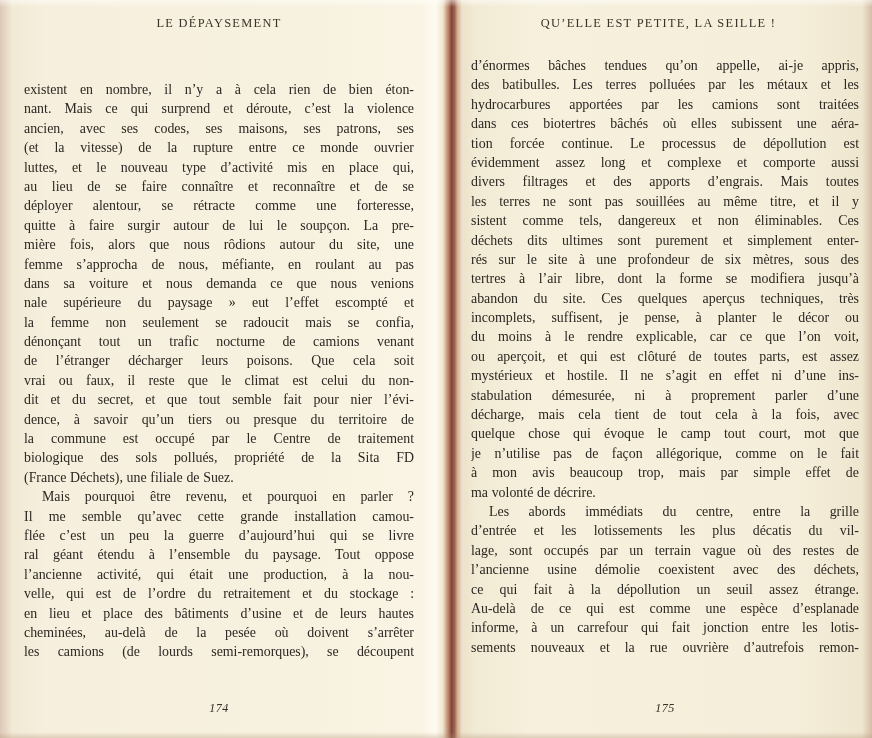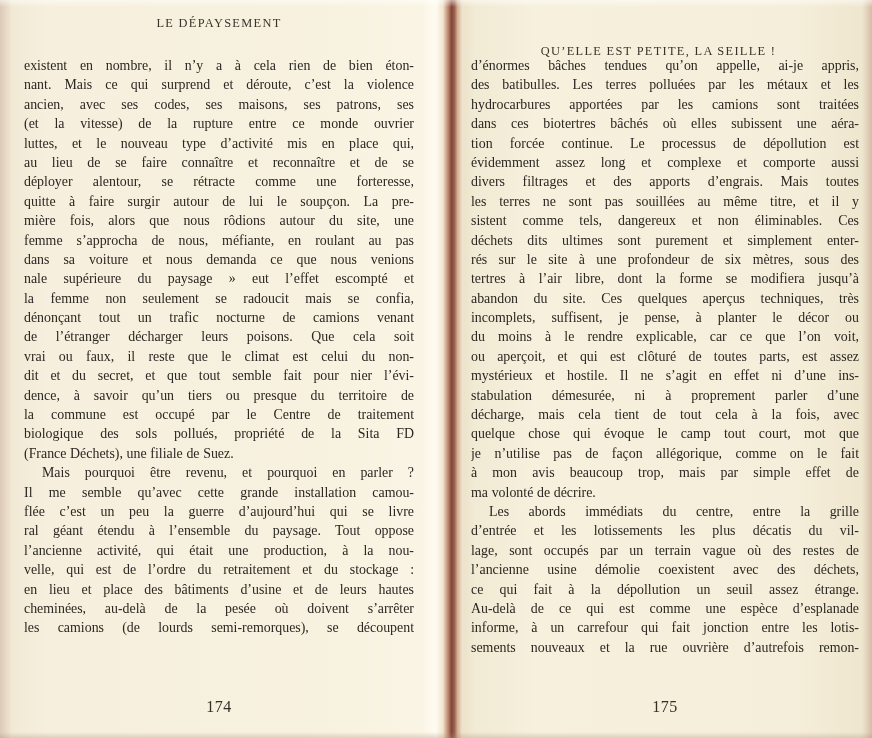--- a/index.html
+++ b/index.html
@@ -20,39 +20,39 @@
     background:linear-gradient(90deg,#e7dabf 0px,#f1ead4 28px,#f6f0dd 90px,#f5eeda 82%,#eee5cd 100%);
   }
   .running-head{
     position:absolute;top:16px;left:0;right:0;
     text-align:center;
     font-size:12.4px;letter-spacing:1.3px;
     color:#39342b;
     white-space:nowrap;
   }
   .page.left .running-head{left:24px;right:32px;}
-  .page.right .running-head{left:25px;right:26px;margin-top:28px;}
+  .page.right .running-head{left:25px;right:26px;}
   .body-text{
     position:absolute;top:56px;
     color:#2b2722;
     font-size:13.9px;line-height:19.4px;
   }
-  .page.left .body-text{left:24px;width:390px;}
+  .page.left .body-text{left:24px;width:390px;margin-top:24px;}
   .page.right .body-text{left:25px;width:388px;}
   .line{
     height:19.4px;overflow:hidden;
     text-align:justify;text-align-last:justify;
     word-spacing:0.2px;
   }
   .line.short-last{text-align-last:left;}
   .line.indent{text-indent:18px;}
   .folio{
     position:absolute;bottom:22px;left:0;right:0;
     text-align:center;
-    font-size:16px;color:#352f27;letter-spacing:0.5px;
+    font-size:12px;color:#352f27;letter-spacing:0.5px;font-style:italic;
   }
   .page.left .folio{left:24px;right:32px;}
   .page.right .folio{left:25px;right:13px;}
   .spine{
     position:absolute;top:0;bottom:0;left:422px;width:50px;
     background:linear-gradient(90deg,
       rgba(255,252,242,0) 0%,
       rgba(255,252,244,0.85) 28%,
       #f0e4cc 42%,
       #b97f67 53%,

